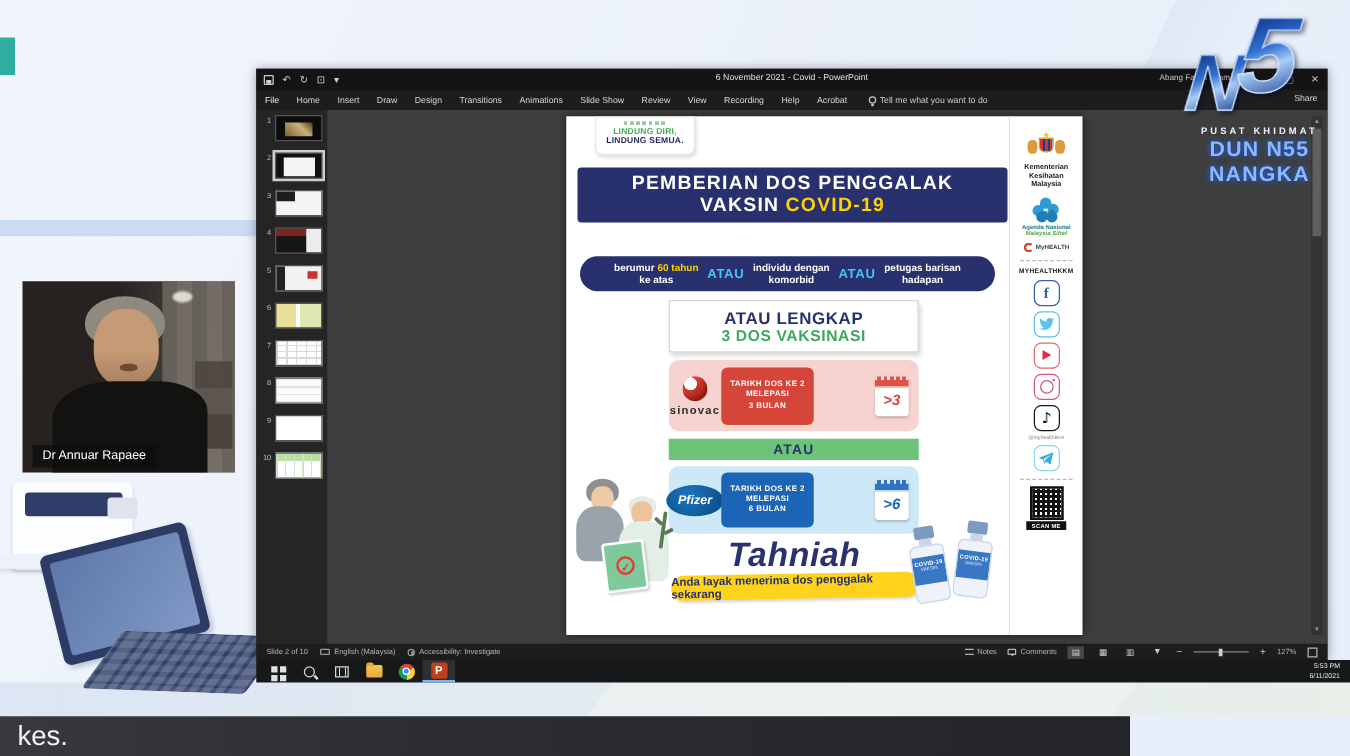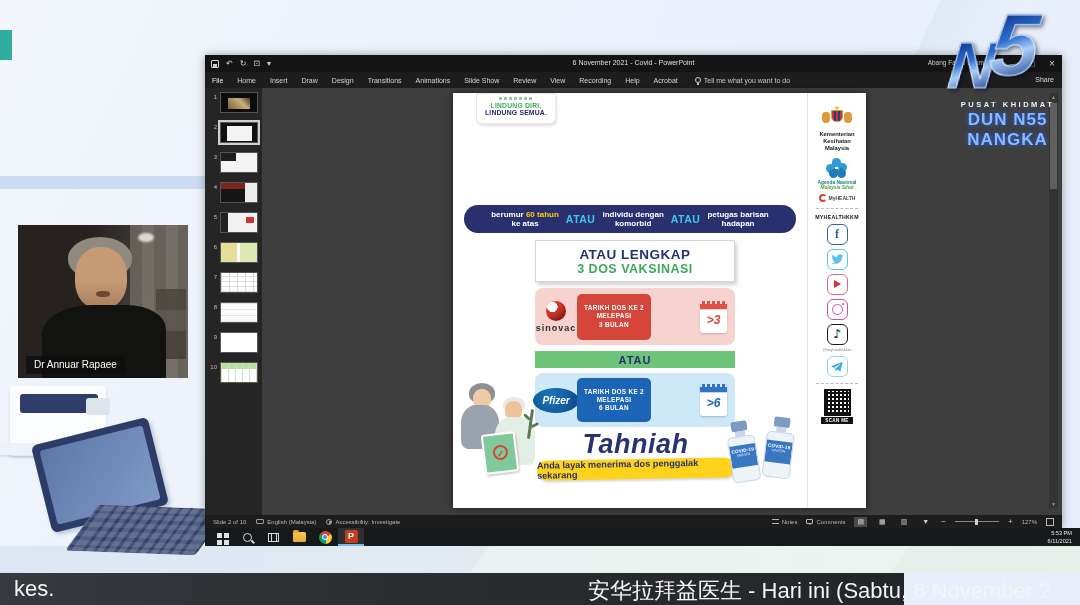--- a/index.html
+++ b/index.html
@@ -399,20 +399,26 @@
   </div>
 
   <div class="abs slide">
     <div class="slide-main">
       <div class="badge">
         <div class="badge-dots"></div>
         <div class="badge-l1">LINDUNG DIRI,</div>
         <div class="badge-l2">LINDUNG SEMUA.</div>
       </div>
 
+      <div class="title-banner">
+        <div class="title-l1">PEMBERIAN DOS PENGGALAK</div>
+        <div class="title-l2">
+          <span class="w">VAKSIN</span><span class="y">COVID-19</span>
+        </div>
+      </div>
 
 
       <div class="criteria">
         <div class="crit-col">
           <span><span>berumur</span> <span class="hl">60 tahun</span></span>
           <span>ke atas</span>
         </div>
         <span class="crit-atau">ATAU</span>
         <div class="crit-col">
           <span>individu dengan</span>
@@ -593,16 +599,15 @@
 
   <div class="abs ns-logo">
     <span class="ns-letter ns-n">N</span>
     <span class="ns-letter ns-s">5</span>
     <div class="ns-line1">PUSAT KHIDMAT</div>
     <div class="ns-line2">DUN N55 NANGKA</div>
   </div>
 
   <div class="abs subtitle-bar">
     <span class="subtitle-left">kes.</span>
-    <span class="subtitle-right nowrap">安华拉拜益医生 - Hari ini (Sabtu, 6 November 2</span>
   </div>
 
 </div>
 
 </body></html>

